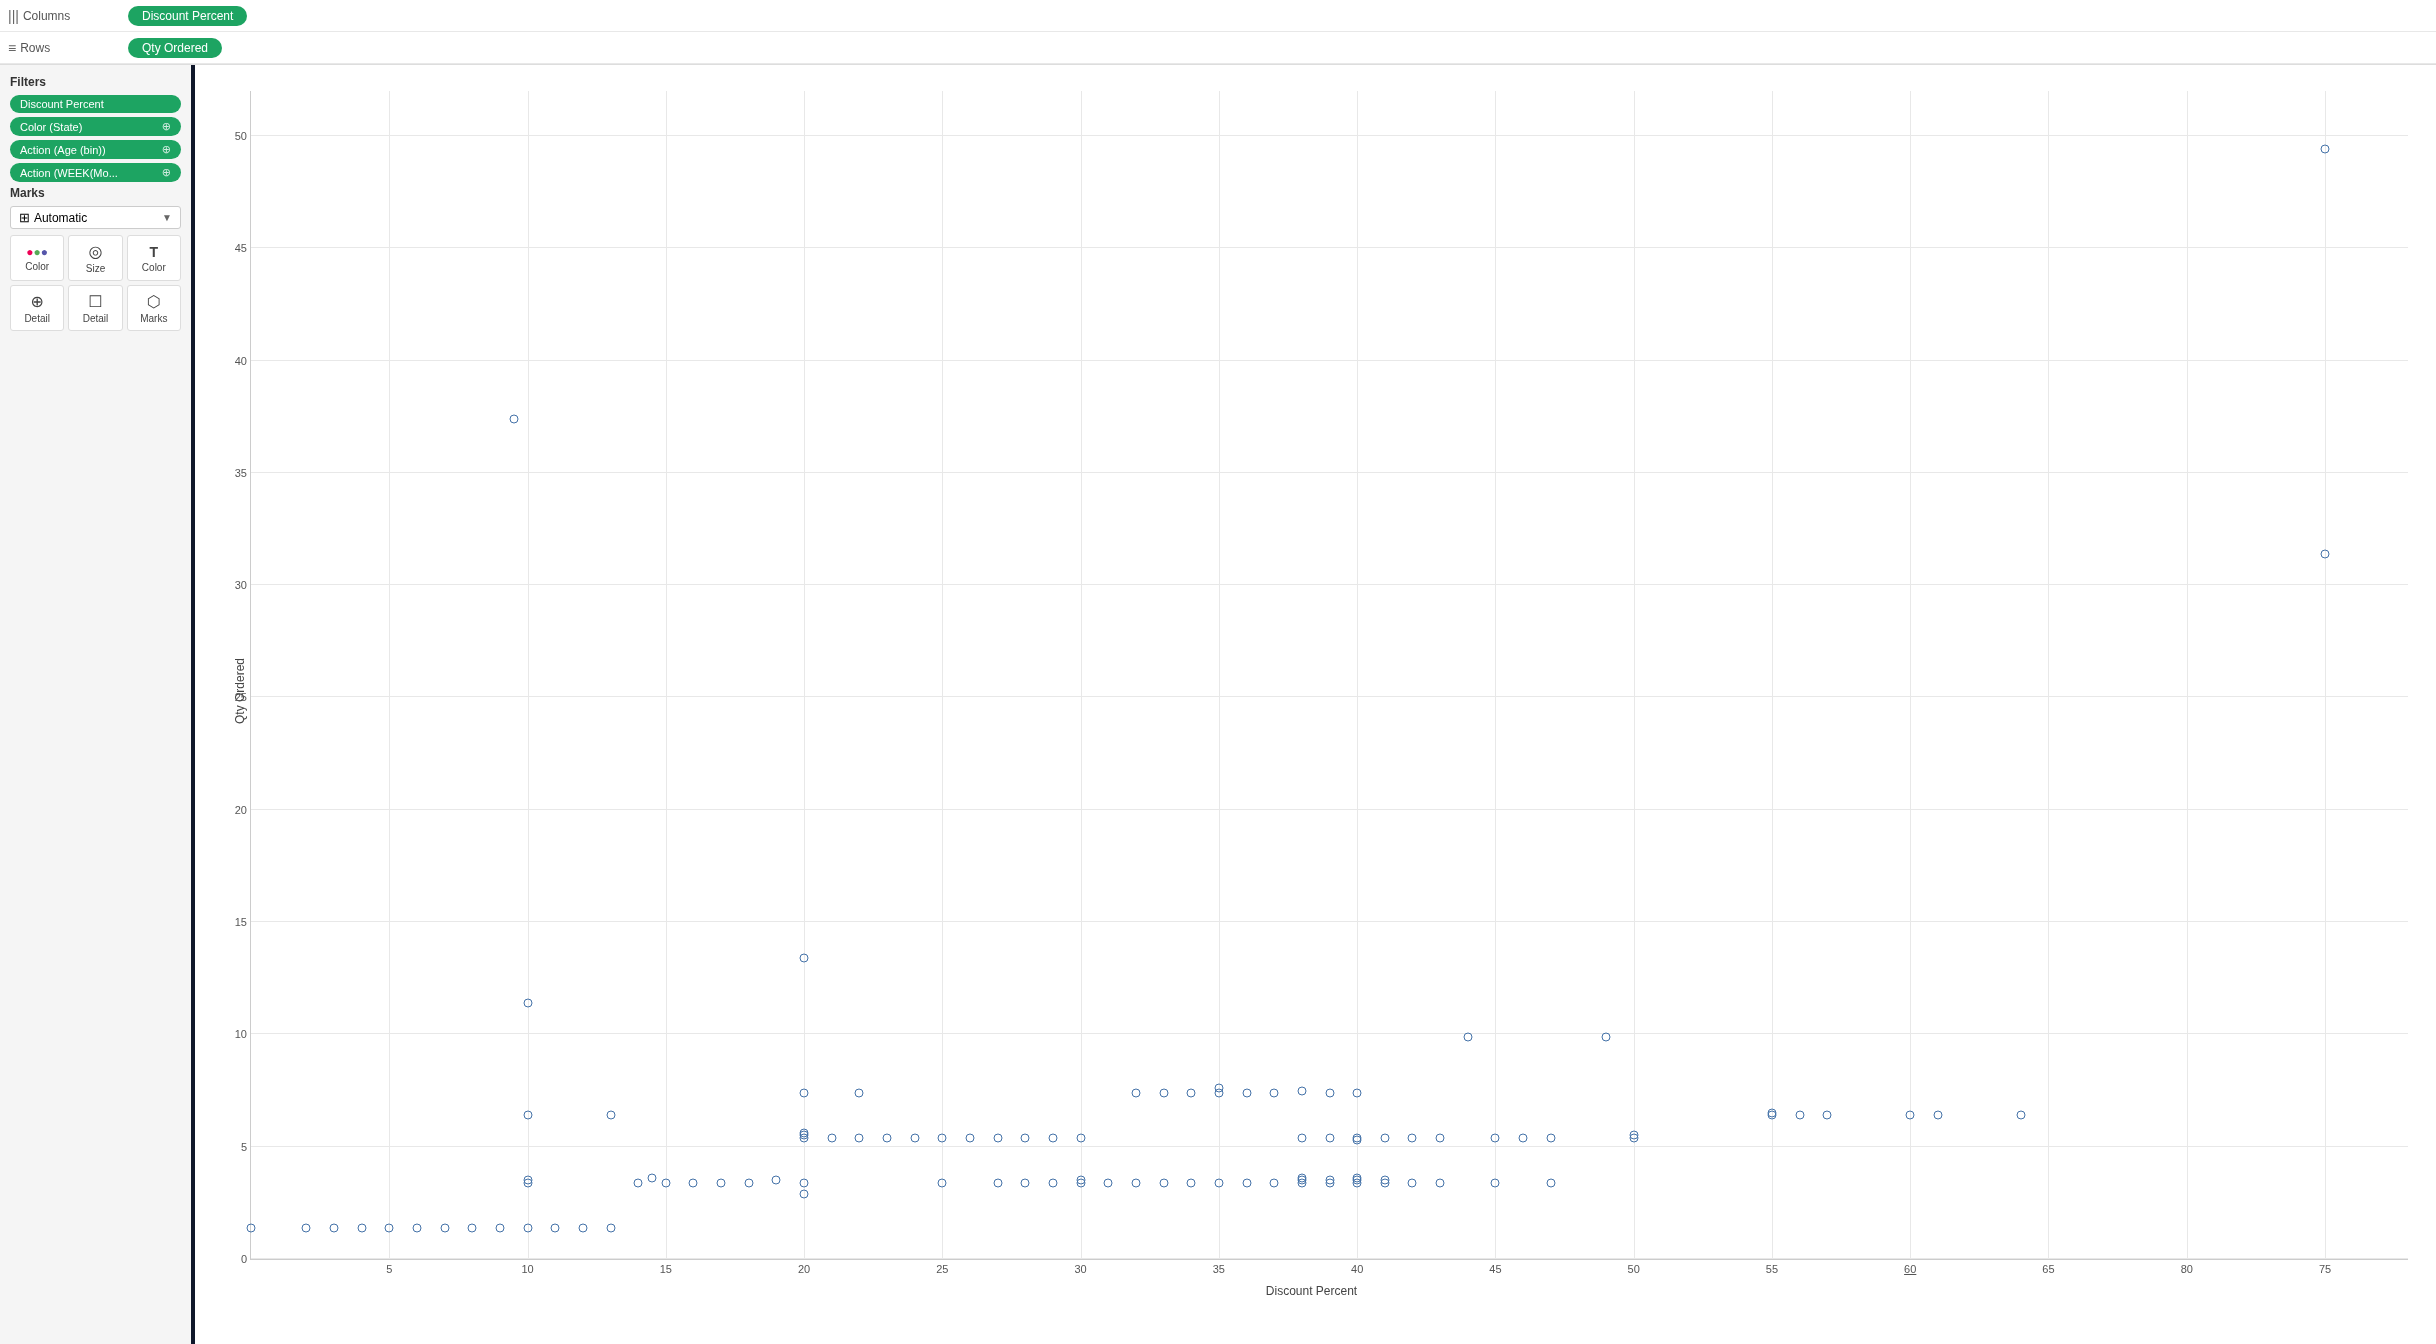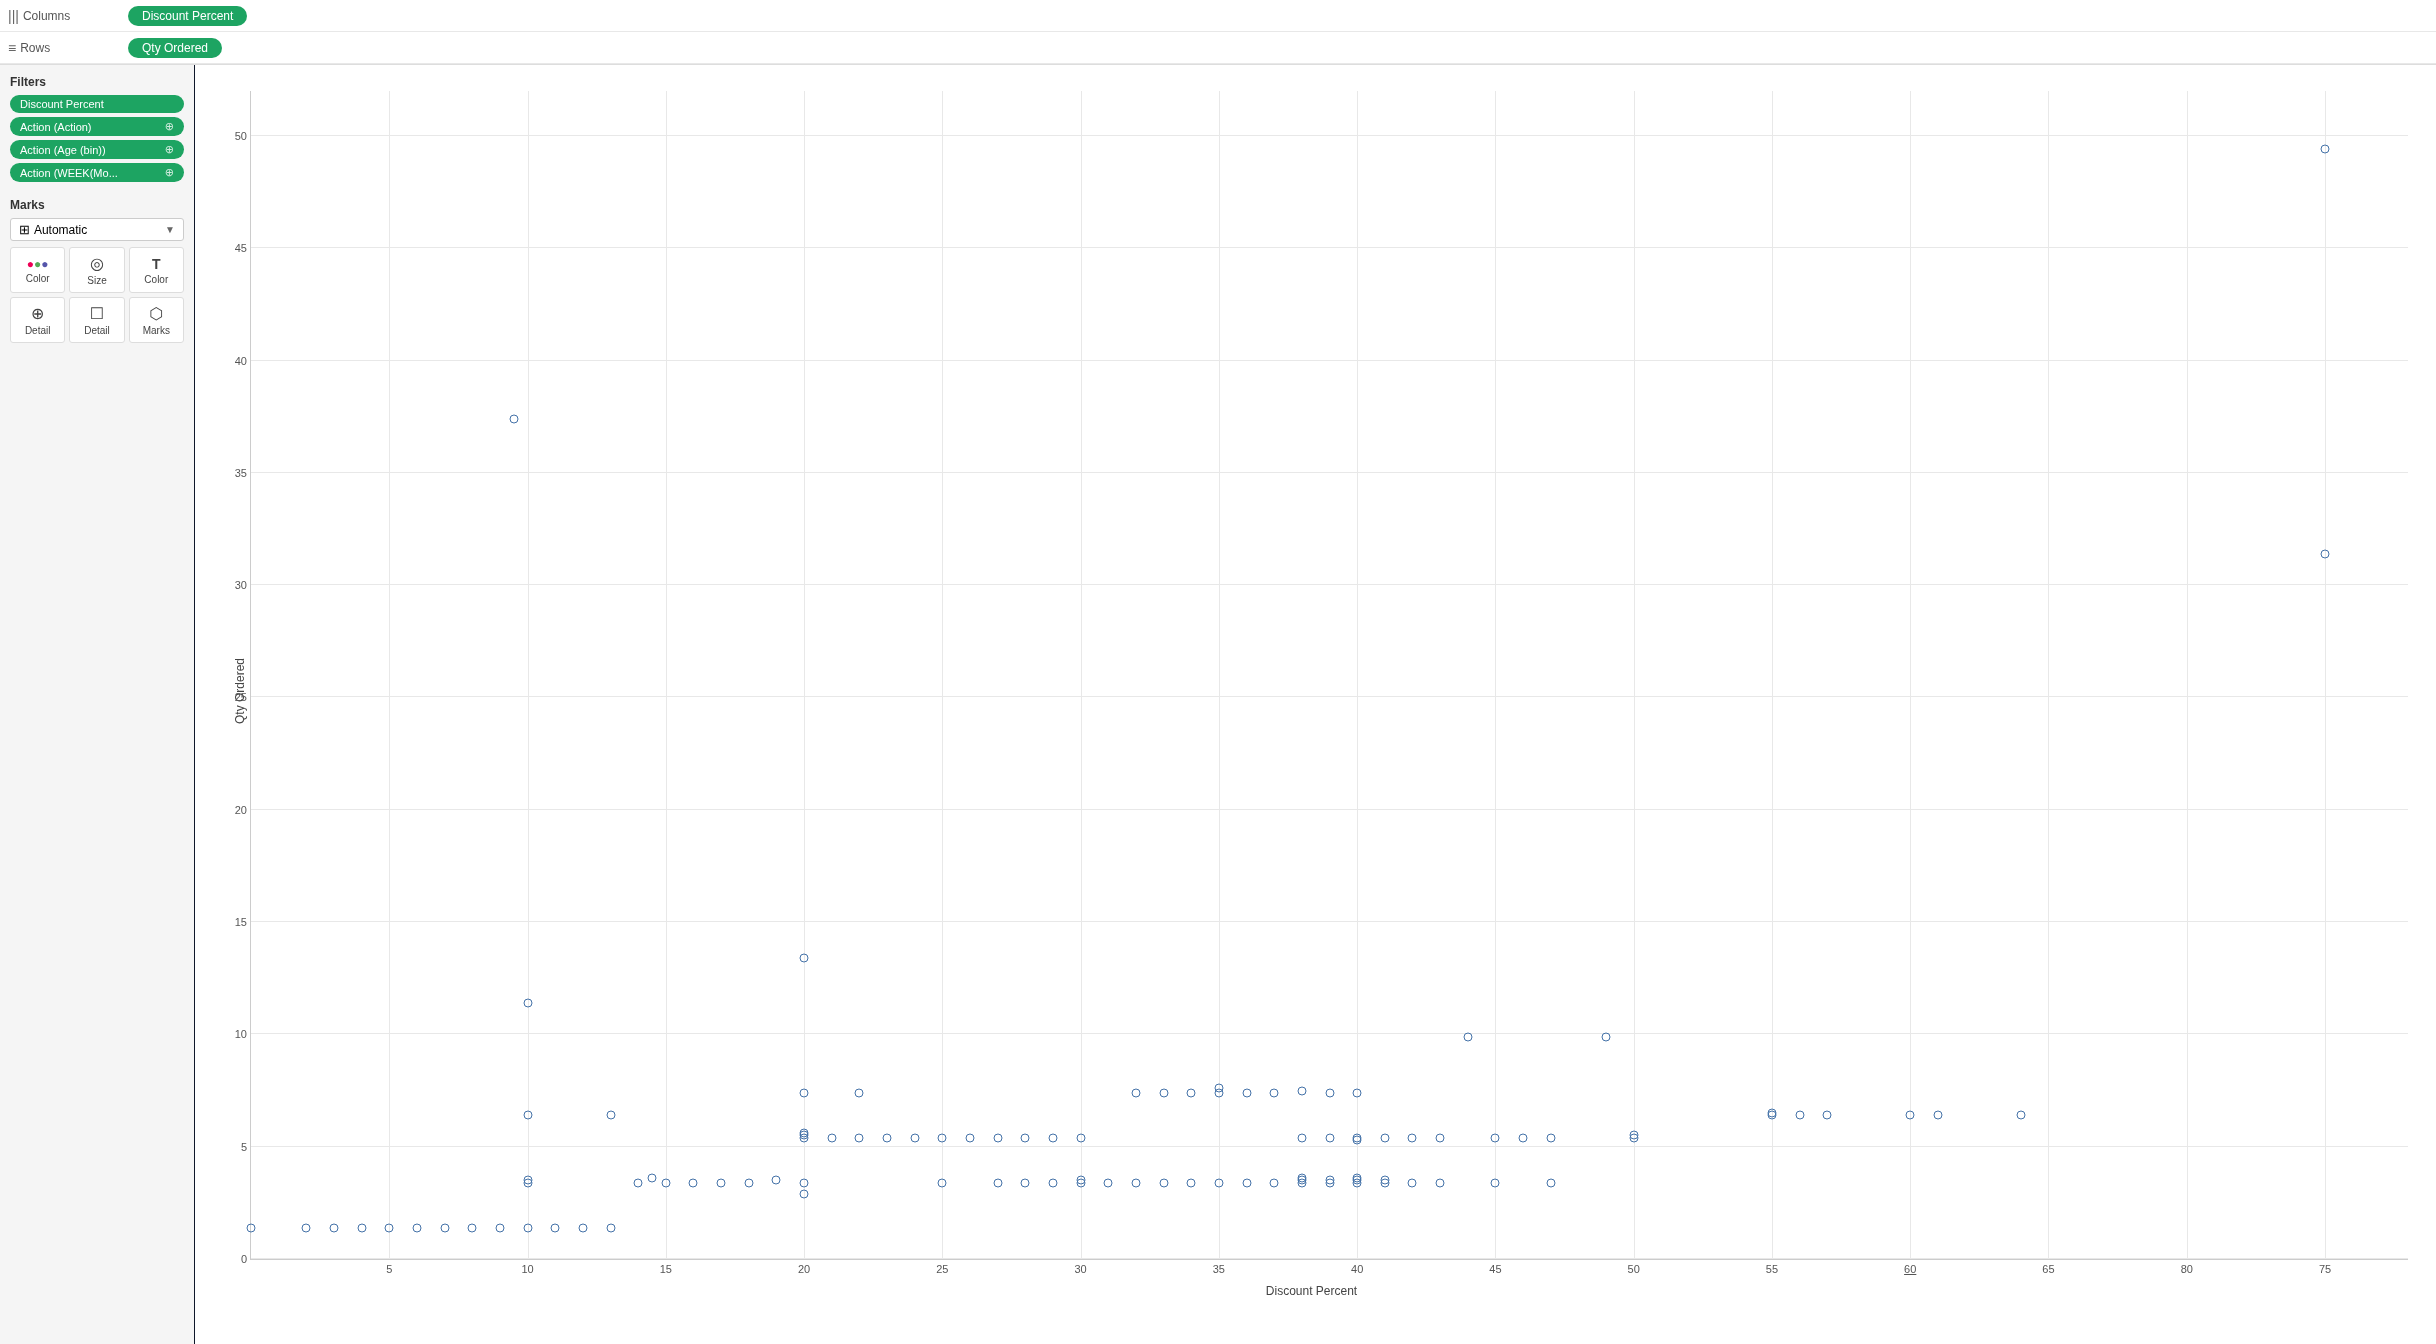--- a/index.html
+++ b/index.html
@@ -6,21 +6,21 @@
     body { font-family: 'Segoe UI', Arial, sans-serif; font-size: 12px; background: #f0f0f0; display: flex; flex-direction: column; height: 100vh; overflow: hidden; }
 
     .top-bar { background: #fff; border-bottom: 1px solid #ddd; }
     .shelf-row { display: flex; align-items: center; padding: 4px 8px; border-bottom: 1px solid #e8e8e8; min-height: 32px; }
     .shelf-label { display: flex; align-items: center; gap: 4px; color: #555; font-size: 12px; width: 120px; flex-shrink: 0; }
     .shelf-icon { color: #666; font-size: 14px; }
     .pill { background: #1da462; color: #fff; border-radius: 14px; padding: 3px 14px; font-size: 12px; font-weight: 500; cursor: pointer; }
 
     .main-area { display: flex; flex: 1; overflow: hidden; }
 
-    .left-panel { width: 195px; flex-shrink: 0; background: #f5f5f5; border-right: 1px solid #0f172a; padding: 10px; display: flex; flex-direction: column; gap: 12px; }
+    .left-panel { width: 195px; flex-shrink: 0; background: #f5f5f5; border-right: 4px solid #0f172a; padding: 10px; display: flex; flex-direction: column; }
 
     .section-title { font-size: 12px; font-weight: 600; color: #333; margin-bottom: 6px; }
 
     .filter-pill { background: #1da462; color: #fff; border-radius: 12px; padding: 3px 10px; font-size: 11px; margin-bottom: 4px; display: flex; align-items: center; justify-content: space-between; gap: 4px; cursor: pointer; }
     .filter-pill-icon { font-size: 11px; opacity: 0.8; }
 
     .marks-dropdown { display: flex; align-items: center; background: #fff; border: 1px solid #ccc; border-radius: 3px; padding: 3px 8px; cursor: pointer; font-size: 12px; gap: 4px; width: 100%; }
     .marks-dropdown-icon { font-size: 10px; margin-left: auto; color: #666; }
 
     .marks-grid { display: grid; grid-template-columns: 1fr 1fr 1fr; gap: 4px; margin-top: 6px; }
@@ -73,21 +73,21 @@
 
 
   <div class="left-panel">
 
     <div>
       <div class="section-title">Filters</div>
       <div class="filter-pill">
         <span>Discount Percent</span>
       </div>
       <div class="filter-pill">
-        <span>Action (Action)</span>
+        <span>Color (State)</span>
         <span class="filter-pill-icon">⊕</span>
       </div>
       <div class="filter-pill">
         <span>Action (Age (bin))</span>
         <span class="filter-pill-icon">⊕</span>
       </div>
       <div class="filter-pill">
         <span>Action (WEEK(Mo...</span>
         <span class="filter-pill-icon">⊕</span>
       </div>

